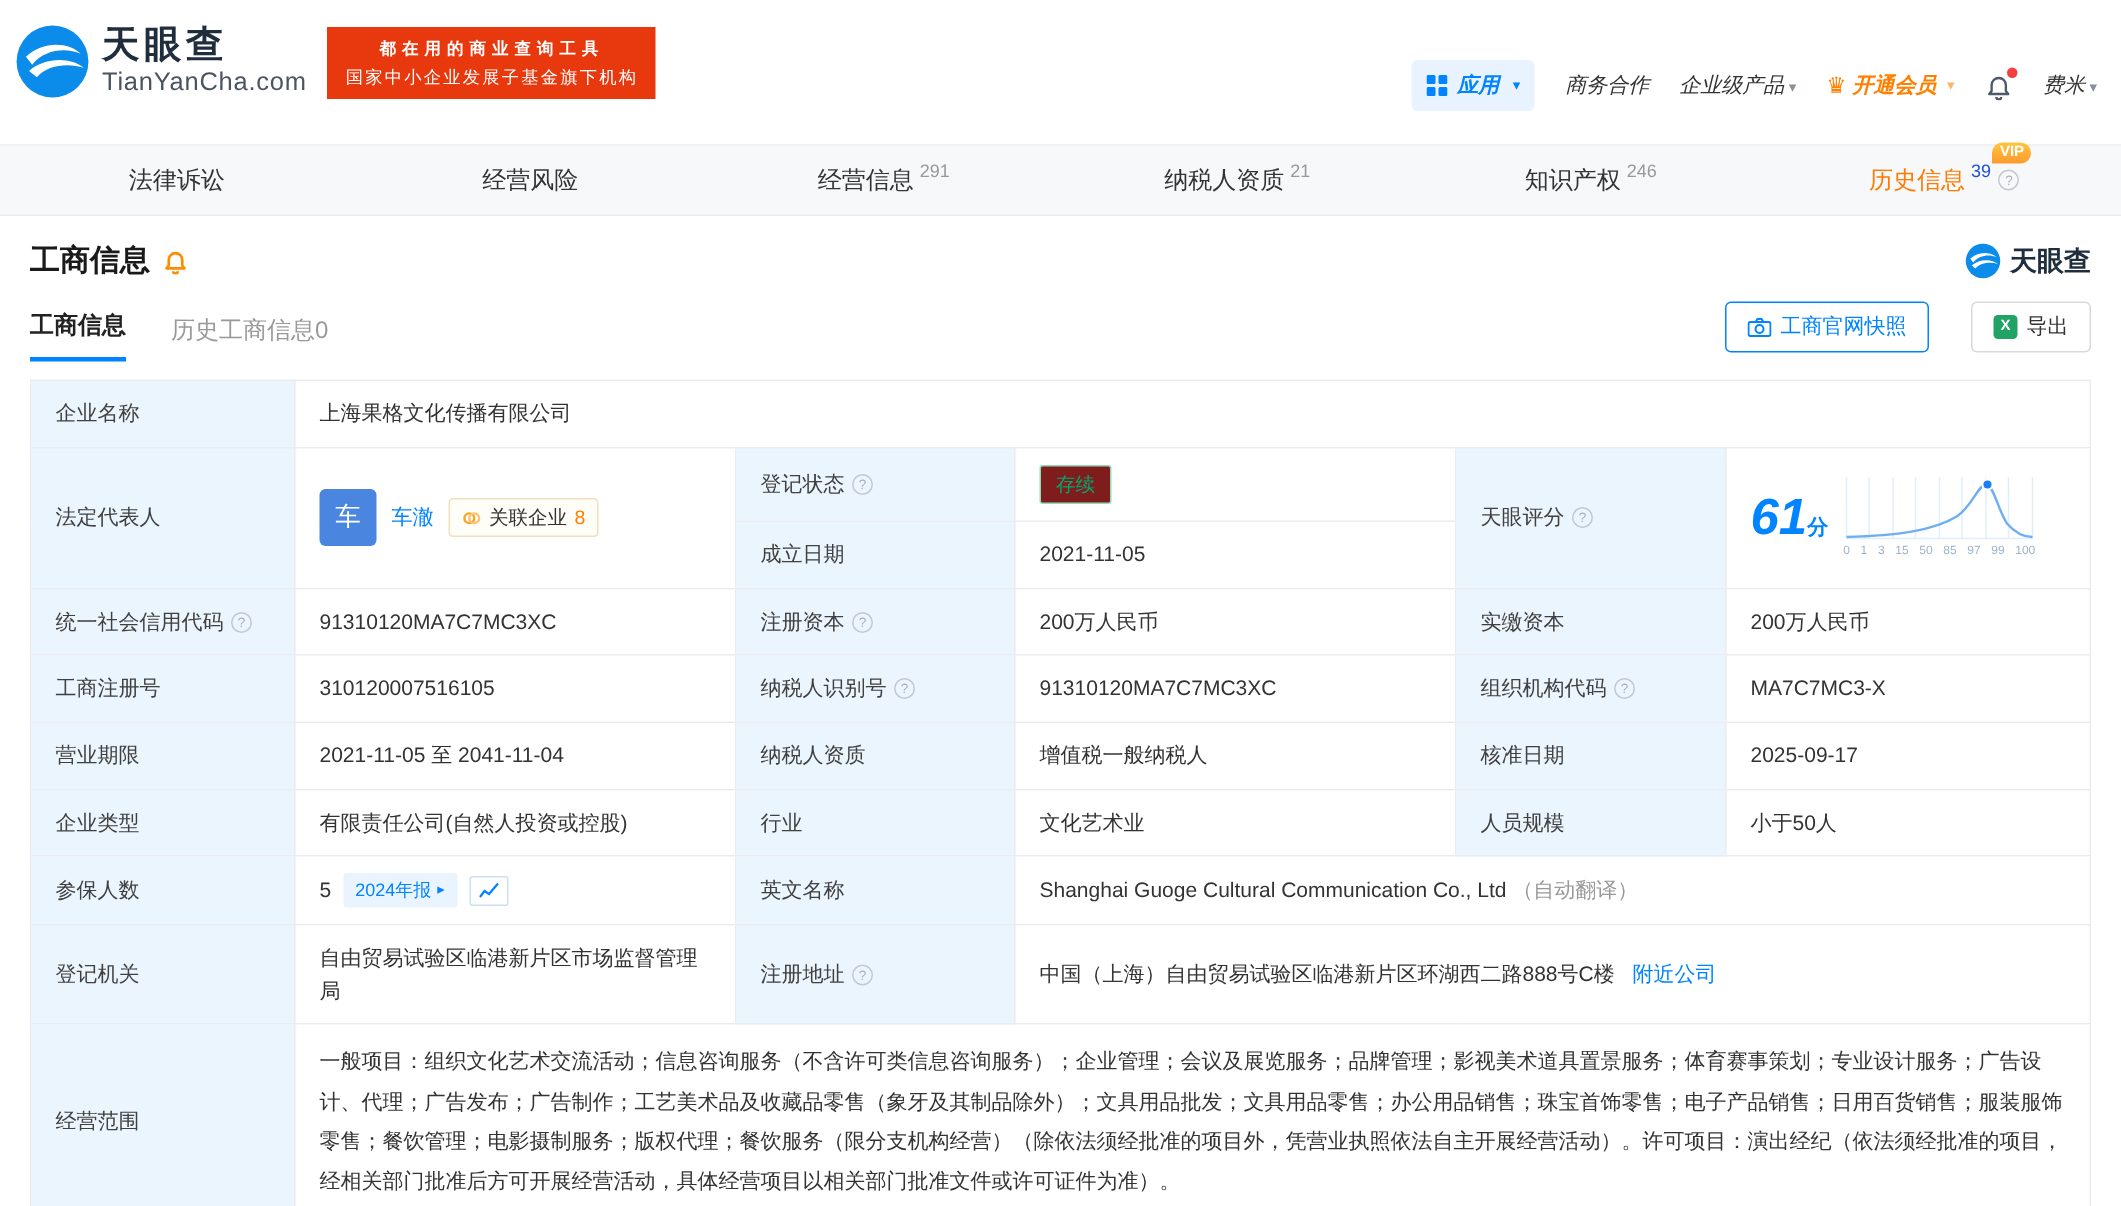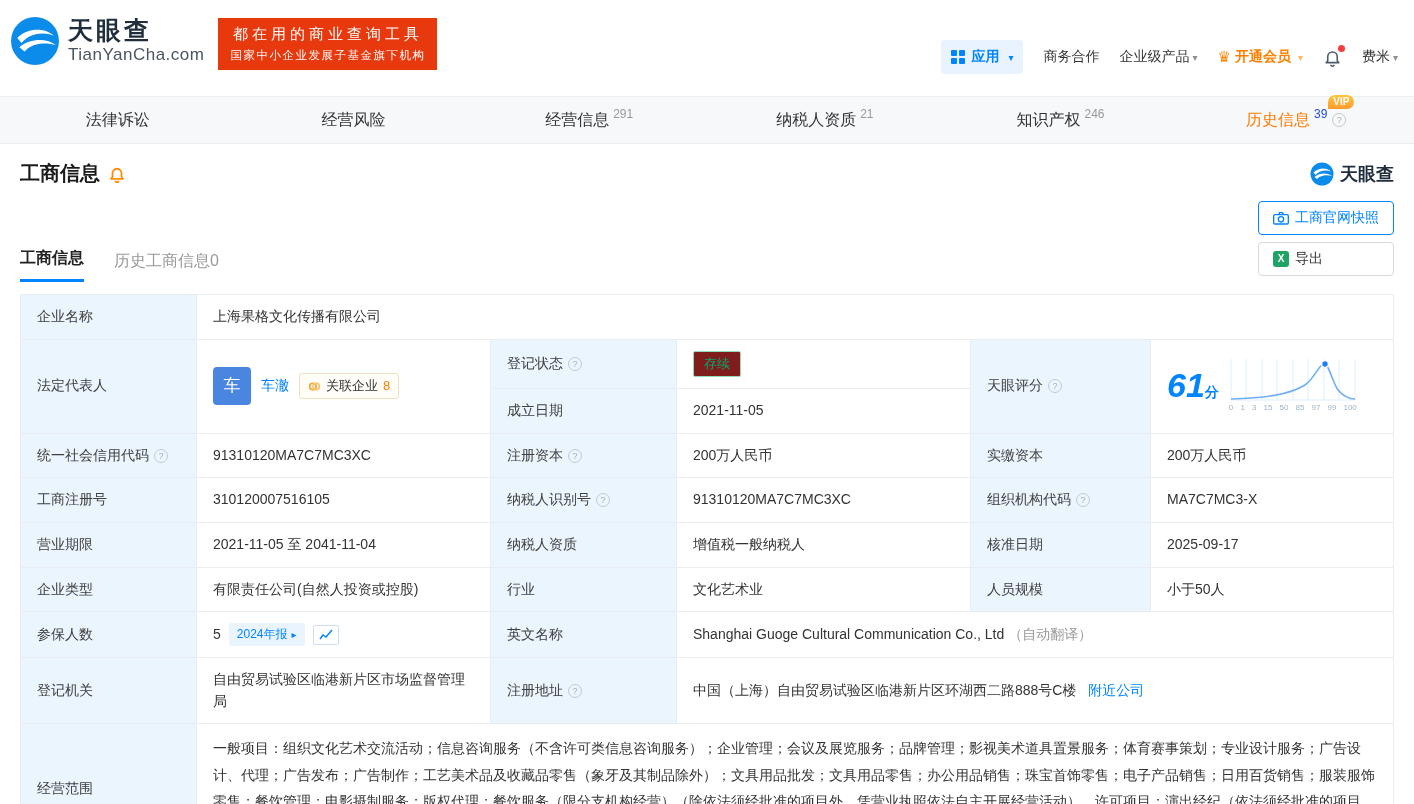--- a/index.html
+++ b/index.html
@@ -10,32 +10,32 @@
   }
   a { text-decoration:none; color:inherit; }
   [data-interactable="true"] { cursor:pointer; }
 
   
   .header { display:flex; align-items:flex-start; padding:12px 16px 0 10px; height:96px; }
   .logo { display:flex; align-items:center; gap:8px; margin-top:4px; }
   .logo-text .cn { font-size:25px; font-weight:bold; color:#1f2d3d; letter-spacing:3px; line-height:1.1; }
   .logo-text .en { font-size:17px; color:#4a5561; letter-spacing:.5px; }
   .promo { margin-left:14px; margin-top:6px; background:#E8380D; color:#fff; text-align:center; padding:7px 12px; }
-  .promo .l1 { font-size:15px; font-weight:normal; letter-spacing:4px; }
+  .promo .l1 { font-size:11px; font-weight:bold; letter-spacing:4px; }
   .promo .l2 { font-size:11.5px; letter-spacing:1.5px; margin-top:4px; }
   .search-area { margin-left:16px; }
   .search-tabs { display:flex; font-size:13px; }
   .search-tab { padding:4px 13px; color:#333; }
   .search-tab.active { background:#0084FF; color:#fff; border-radius:3px 3px 0 0; font-weight:bold; }
   .search-row { display:flex; }
   .search-box { width:366px; height:38px; border:1px solid #C6CBD4; display:flex; align-items:center; padding:0 10px; background:#fff; }
   .search-box input { flex:1; border:none; outline:none; font-size:14px; color:#222; font-family:inherit; background:transparent; }
   .clear-btn { width:16px; height:16px; border-radius:50%; background:#C9C9C9; color:#fff; font-size:12px; line-height:15px; text-align:center; }
   .search-btn { width:84px; height:38px; margin-left:10px; background:#0084FF; color:#fff; border:none; font-size:15px; border-radius:2px; font-family:inherit; }
-  .top-right { margin-left:auto; display:flex; align-items:center; gap:20px; margin-top:28px; white-space:nowrap; font-size:14px; }
+  .top-right { margin-left:auto; display:flex; align-items:center; gap:20px; margin-top:28px; white-space:nowrap; font-size:14px;font-style:italic; }
   .apps-btn { display:flex; align-items:center; gap:6px; background:#E9F3FF; color:#0084FF; padding:8px 10px; border-radius:4px; font-weight:bold; }
   .caret { font-size:10px; color:#8A9099; margin-left:3px; }
   .vip-link { color:#FF8000; font-weight:bold; display:flex; align-items:center; gap:4px; }
   .crown { font-size:15px; color:#FF8000; }
   .bell-wrap { position:relative; display:flex; align-items:center; }
   .red-dot { position:absolute; top:-3px; right:-3px; width:7px; height:7px; background:#F53F3F; border-radius:50%; }
 
   
   .tabbar { display:flex; height:48px; background:#F7F8FA; border-top:1px solid #F0F0F0; border-bottom:1px solid #ECECEC; }
   .tab { flex:1; display:flex; align-items:center; justify-content:center; font-size:16px; color:#333; position:relative; }
@@ -48,21 +48,21 @@
   .vip-tag { position:absolute; top:-15px; right:-8px; background:linear-gradient(180deg,#FFC53D,#FF9A2E); color:#fff; font-size:10px; font-weight:bold; padding:0 5px; line-height:14px; border-radius:7px 7px 7px 0; }
 
   
   .content { padding:0 20px; }
   .section-head { display:flex; align-items:center; justify-content:space-between; margin-top:16px; }
   .section-title { display:flex; align-items:center; gap:8px; font-size:20px; font-weight:bold; color:#1a1a1a; }
   .brand-small { display:flex; align-items:center; gap:6px; font-size:18px; font-weight:bold; color:#1f2d3d; }
   .subtab-row { display:flex; align-items:flex-end; margin-top:14px; }
   .subtab { font-size:16px; color:#999; margin-right:30px; padding-bottom:10px; }
   .subtab.active { color:#222; font-weight:bold; border-bottom:3px solid #0084FF; }
-  .subtab-actions { margin-left:auto; display:flex; gap:7px; padding-bottom:6px;flex-direction:column; }
+  .subtab-actions { margin-left:auto; display:flex; gap:28px; padding-bottom:6px; }
   .btn { height:34px; display:flex; align-items:center; gap:6px; padding:0 14px; border-radius:4px; background:#fff; font-size:14px; }
   .btn.snapshot { border:1px solid #0084FF; color:#0084FF; }
   .btn.export { border:1px solid #D9D9D9; color:#333; }
   .excel-ic { width:16px; height:16px; background:#21A366; border-radius:3px; color:#fff; font-size:10px; font-weight:bold; line-height:16px; text-align:center; }
 
   
   .info-table { width:100%; border-collapse:collapse; margin-top:12px; table-layout:fixed; }
   .info-table td { border:1px solid #E9EDF2; padding:11px 16px; line-height:1.55; vertical-align:middle; word-break:break-word; }
   td.lbl { background:#EBF5FD; color:#404040; }
   .qmark { display:inline-block; width:14px; height:14px; border:1px solid #C4C9D0; border-radius:50%; color:#A9AFB8; font-size:9px; line-height:12px; text-align:center; margin-left:5px; vertical-align:1px; }

